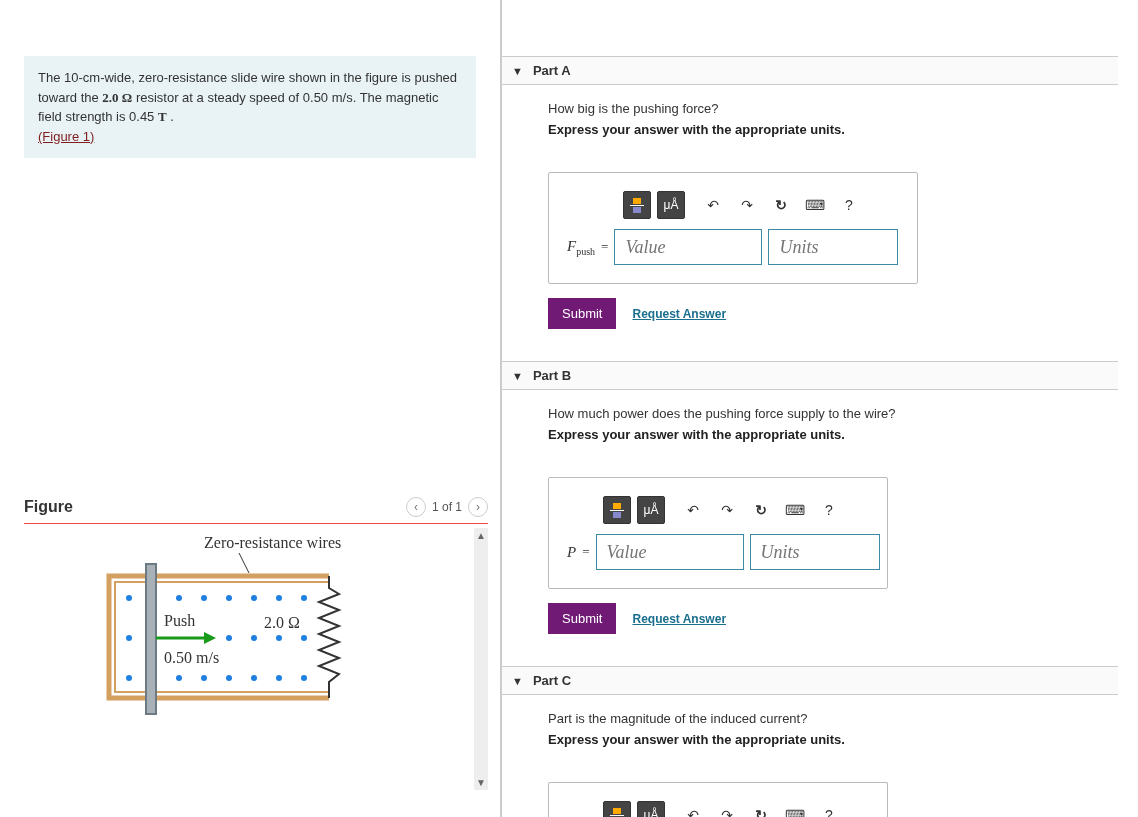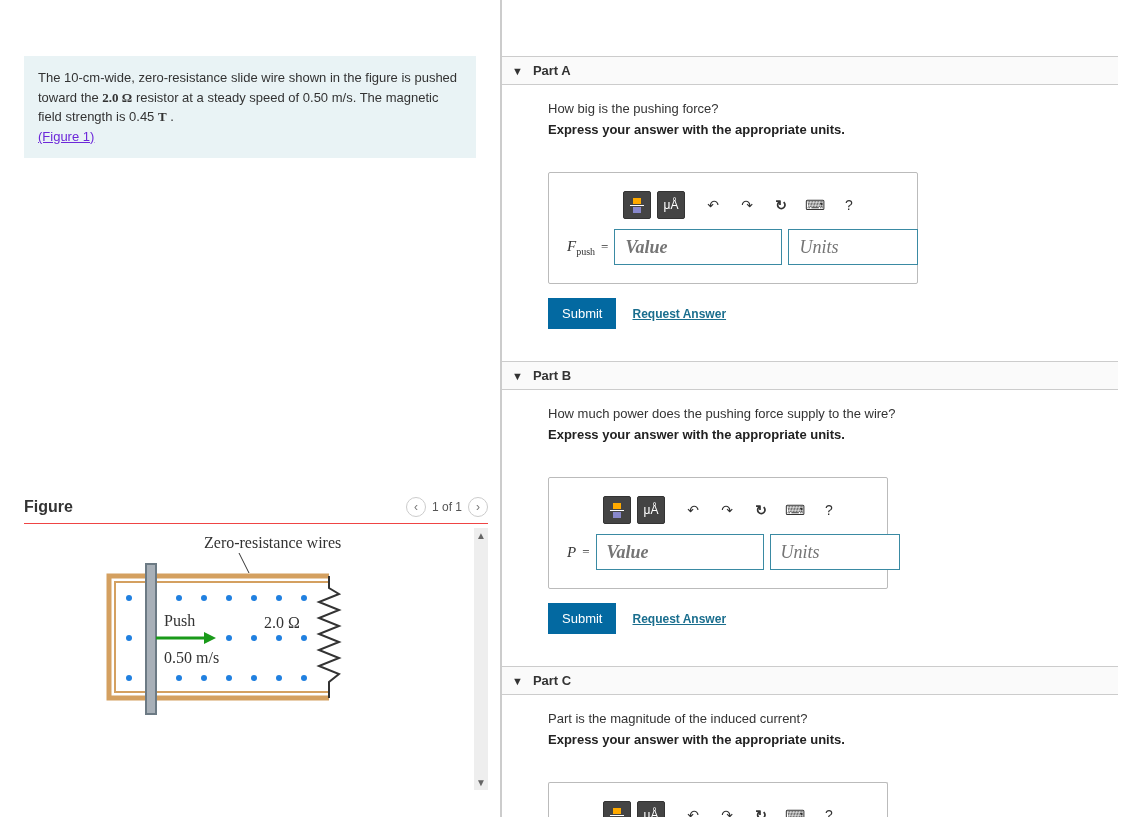--- a/index.html
+++ b/index.html
@@ -24,21 +24,21 @@
     padding: 0;
     overflow: hidden;
   }
   .problem-box {
     margin: 56px 24px 0 24px;
     background: #e9f3f5;
     padding: 12px 14px;
     color: #333;
     line-height: 1.5;
   }
-  .problem-box a { color: #6d28d9; text-decoration: underline; }
+  .problem-box a { color: #7f1d1d; text-decoration: underline; }
 
   .figure-area {
     position: absolute;
     left: 24px;
     right: 12px;
     bottom: 0;
     height: 320px;
   }
   .figure-header {
     display: flex;
@@ -182,31 +182,31 @@
   .value-input, .units-input {
     border: 1px solid #3a8aa3;
     height: 36px;
     padding: 0 10px;
     font-family: Georgia, serif;
     font-style: italic;
     font-size: 18px;
     color: #999;
     background: #fff;
   }
-  .value-input { width: 168px; font-weight: bold; }
+  .value-input { width: 148px; }
   .units-input { width: 130px; }
 
   .submit-row {
     display: flex;
     align-items: center;
     gap: 16px;
     margin-top: 14px;
   }
   .submit-btn {
-    background: #0369a1;
+    background: #701a75;
     color: #fff;
     border: none;
     padding: 8px 14px;
     font-size: 13px;
   }
   .request-link {
     color: #1a6e8e;
     font-weight: bold;
     text-decoration: underline;
     font-size: 12px;

